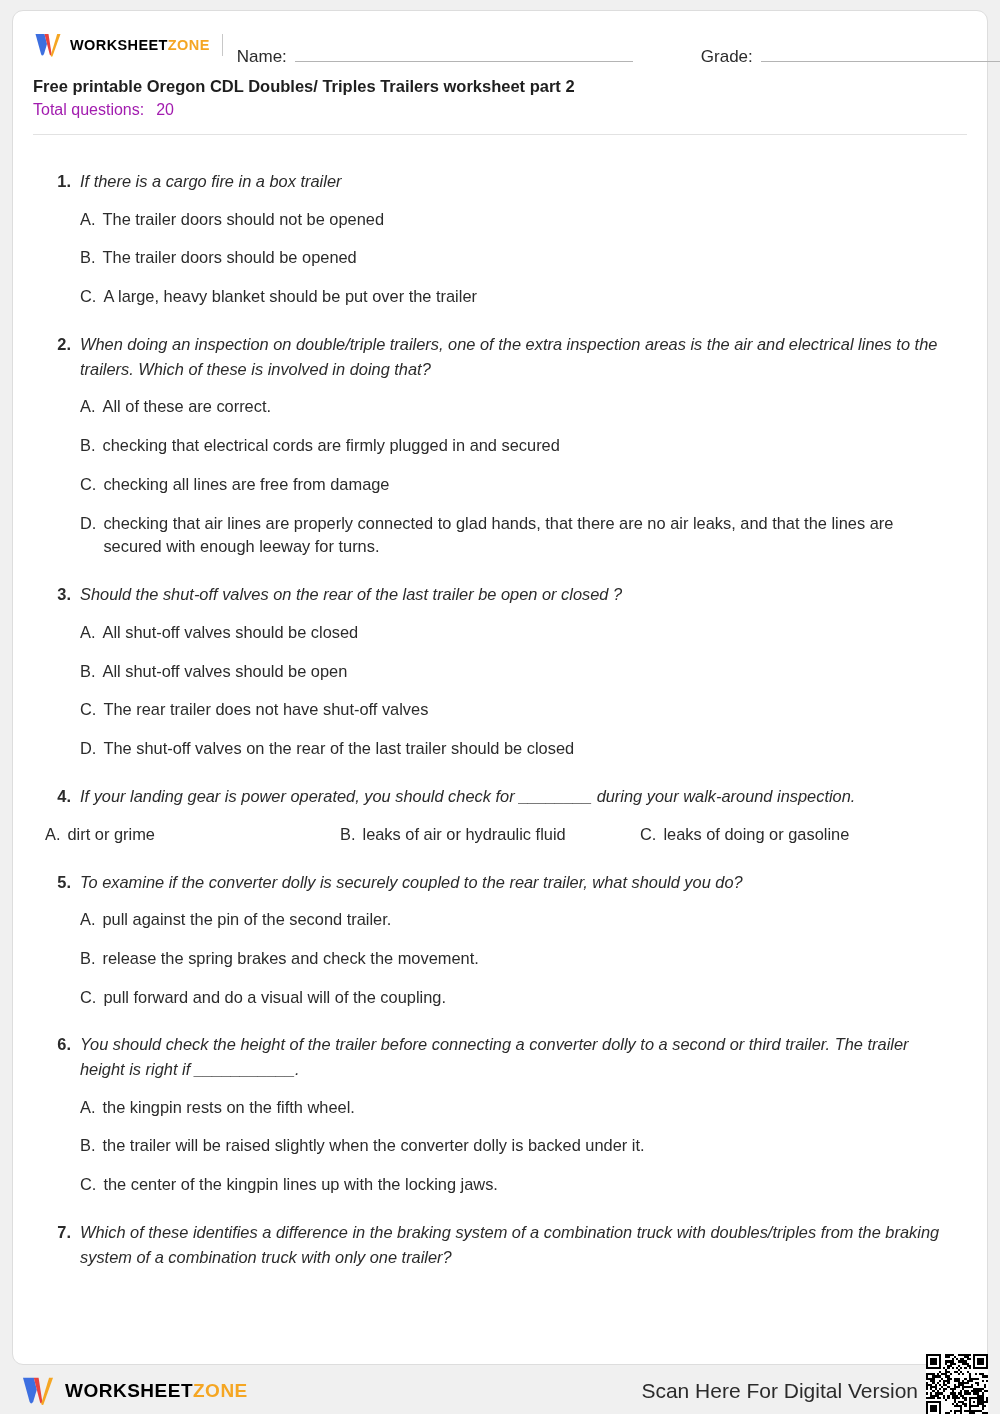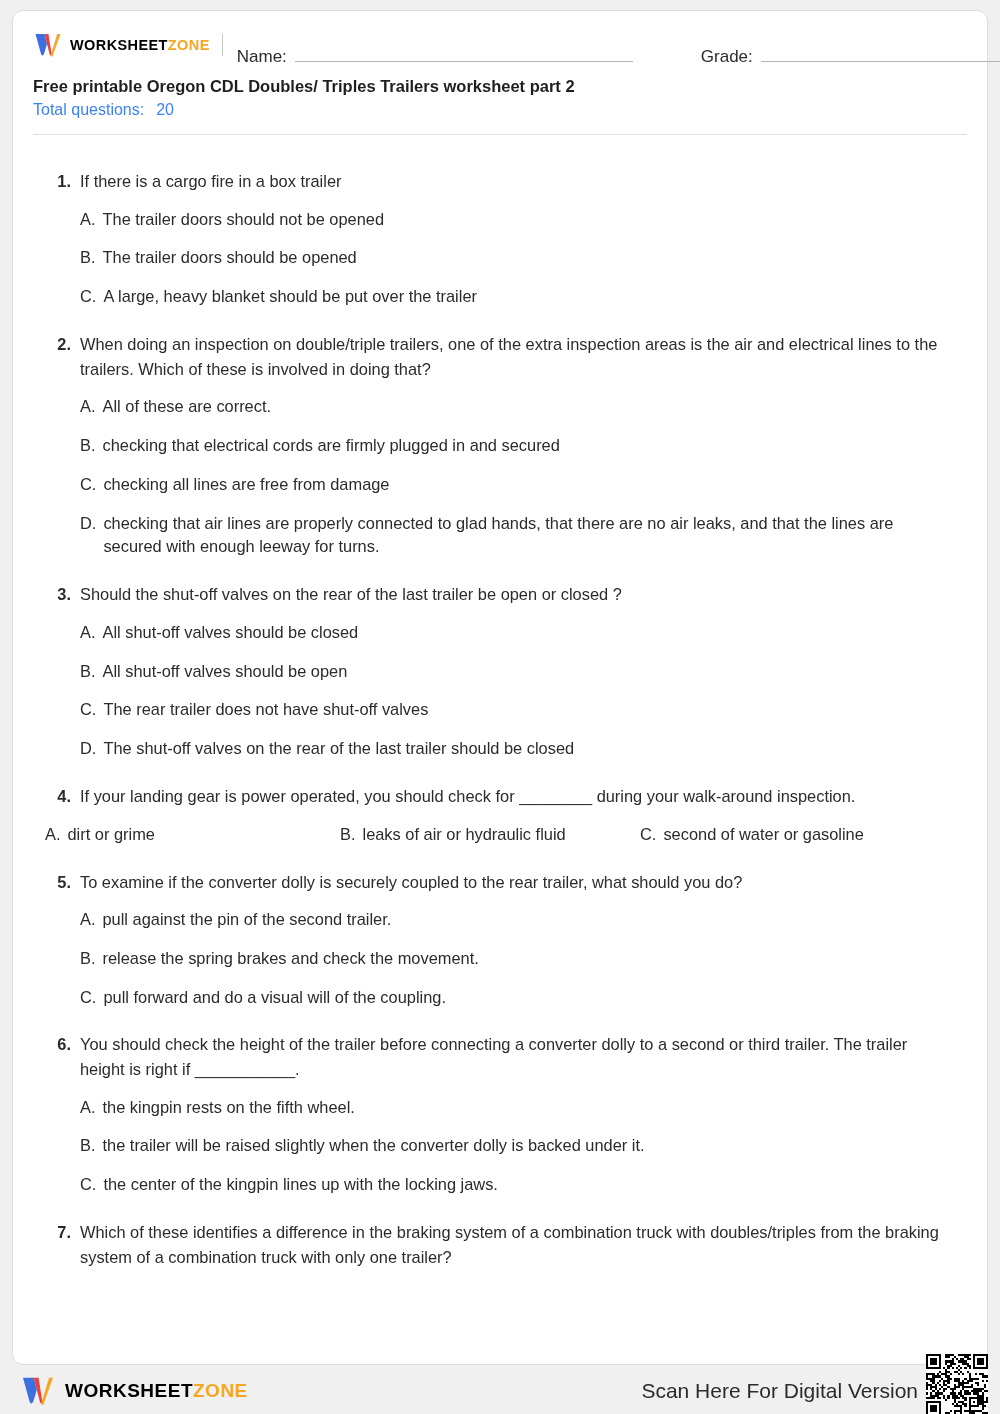--- a/index.html
+++ b/index.html
@@ -89,21 +89,21 @@
     padding: 14px 20px 12px 20px;
   }
   .worksheet-title {
     font-size: 16.5px;
     font-weight: bold;
     color: #1f1f1f;
     line-height: 1.4;
   }
   .total-questions {
     font-size: 16px;
-    color: #3b82f6;
+    color: #a21caf;
     margin-top: 3px;
   }
   .total-questions .tq-count { margin-left: 12px; }
 
   .header-rule {
     margin-top: 15px;
     border-top: 1px solid #e2e2e2;
   }
 
   
@@ -122,21 +122,21 @@
     line-height: 1.5;
     color: #2b2b2b;
   }
   .q-num {
     font-weight: bold;
     flex: 0 0 auto;
     width: 26px;
     text-align: right;
     margin-right: 9px;
   }
-  .q-text { flex: 1 1 auto; }
+  .q-text { flex: 1 1 auto; font-style: italic; }
 
   .q-options {
     margin-top: 14px;
     padding-left: 35px;
   }
 
   .option {
     font-size: 16.4px;
     line-height: 1.45;
     color: #2b2b2b;
@@ -322,21 +322,21 @@
         </div>
       </div>
       <div class="question">
         <div class="q-head">
           <span class="q-num">4.</span>
           <span class="q-text">If your landing gear is power operated, you should check for ________ during your walk-around inspection.</span>
         </div>
         <div class="q-options inline">
           <div class="option col-0"><span class="opt-letter">A.</span><span class="opt-text">dirt or grime</span></div>
           <div class="option col-1"><span class="opt-letter">B.</span><span class="opt-text">leaks of air or hydraulic fluid</span></div>
-          <div class="option col-2"><span class="opt-letter">C.</span><span class="opt-text">second of water or gasoline</span></div>
+          <div class="option col-2"><span class="opt-letter">C.</span><span class="opt-text">leaks of doing or gasoline</span></div>
         </div>
       </div>
       <div class="question">
         <div class="q-head">
           <span class="q-num">5.</span>
           <span class="q-text">To examine if the converter dolly is securely coupled to the rear trailer, what should you do?</span>
         </div>
         <div class="q-options">
           <div class="option">
             <span class="opt-letter">A.</span>

